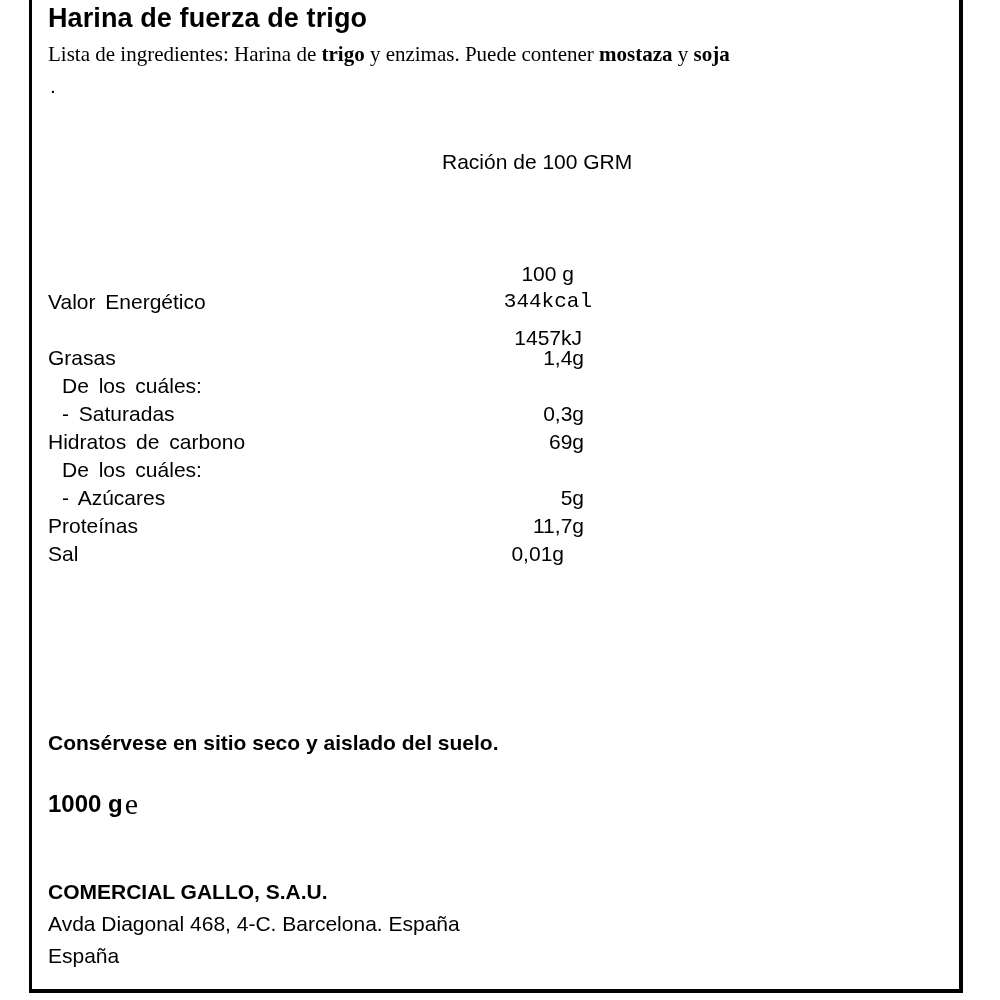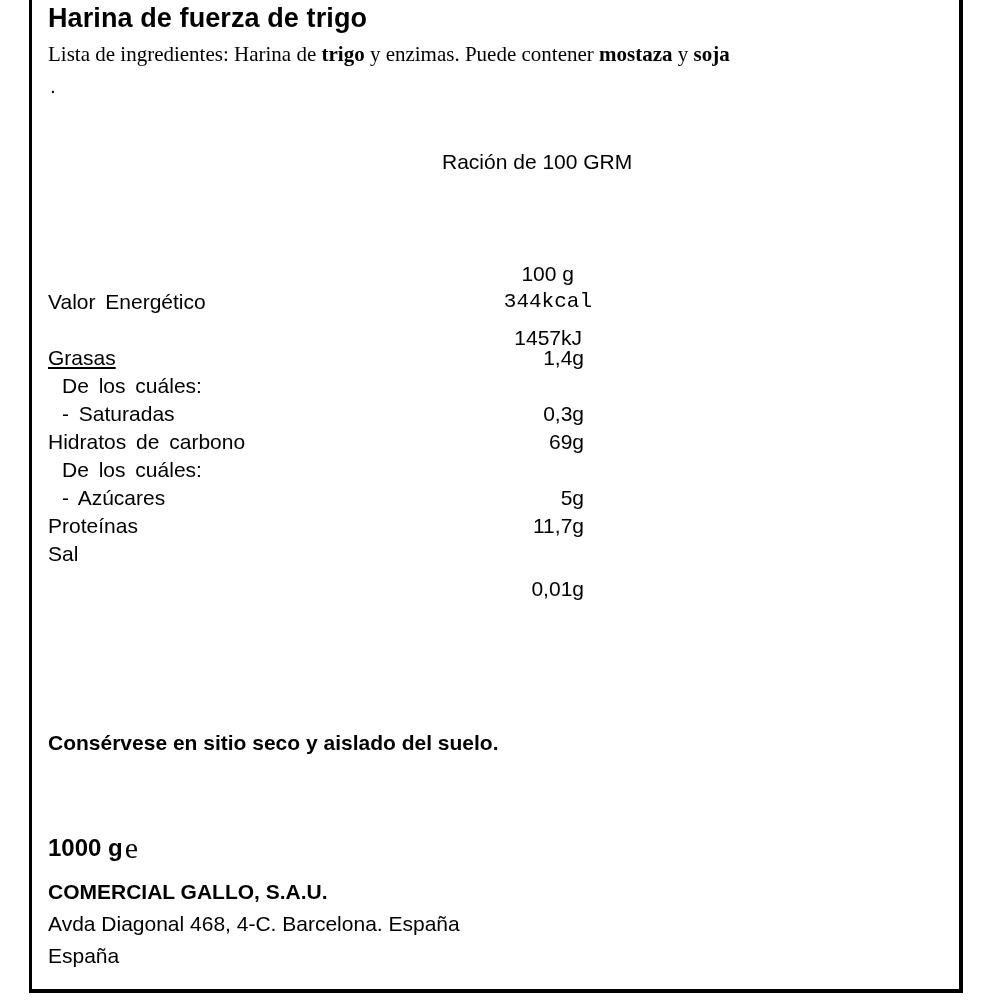--- a/index.html
+++ b/index.html
@@ -58,21 +58,21 @@
       text-align: right;
       width: 200px;
     }
     .storage {
       left: 48px; top: 731px;
       font-size: 21px;
       font-weight: bold;
     }
     .net-weight {
       left: 48px; top: 790px;
-      font-size: 24px; font-weight: bold; margin-top: 44px;
+      font-size: 24px; font-weight: bold;
     }
     .estimated-mark {
       display: inline-block;
       font-family: "Liberation Serif", serif;
       font-weight: normal;
       font-size: 30px;
       line-height: 20px;
       margin-left: 2px;
       vertical-align: -2px;
     }
@@ -101,41 +101,41 @@
 
 <div class="abs serving">Ración de 100 GRM</div>
 
 <div class="abs nut-value" style="left:374px; top:262px;">100 g</div>
 
 <div class="abs nut-label" style="top:290px;">Valor  Energético</div>
 <div class="abs nut-value" style="left:392px; top:290px;font-family:Liberation Mono, monospace;">344kcal</div>
 
 <div class="abs nut-value" style="left:382px; top:326px;">1457kJ</div>
 
-<div class="abs nut-label" style="top:346px;text-decoration:underline;">Grasas</div>
+<div class="abs nut-label" style="top:346px;">Grasas</div>
 <div class="abs nut-value" style="left:384px; top:346px;">1,4g</div>
 
 <div class="abs nut-label sub" style="top:374px;">De los cuáles:</div>
 
 <div class="abs nut-label sub" style="top:402px;">- Saturadas</div>
 <div class="abs nut-value" style="left:384px; top:402px;">0,3g</div>
 
 <div class="abs nut-label" style="top:430px;">Hidratos de carbono</div>
 <div class="abs nut-value" style="left:384px; top:430px;">69g</div>
 
 <div class="abs nut-label sub" style="top:458px;">De los cuáles:</div>
 
 <div class="abs nut-label sub" style="top:486px;">- Azúcares</div>
 <div class="abs nut-value" style="left:384px; top:486px;">5g</div>
 
 <div class="abs nut-label" style="top:514px;">Proteínas</div>
 <div class="abs nut-value" style="left:384px; top:514px;">11,7g</div>
 
 <div class="abs nut-label" style="top:542px;">Sal</div>
-<div class="abs nut-value" style="left:384px; top:542px;margin-top:35px;">0,01g</div>
+<div class="abs nut-value" style="left:364px; top:542px;">0,01g</div>
 
 <div class="abs storage">Consérvese en sitio seco y aislado del suelo.</div>
 
 <div class="abs net-weight"><span>1000 g</span><span class="estimated-mark">e</span></div>
 
 <div class="abs company">COMERCIAL GALLO, S.A.U.</div>
 <div class="abs address">Avda Diagonal 468, 4-C. Barcelona. España</div>
 <div class="abs country">España</div>
 
 </body></html>

